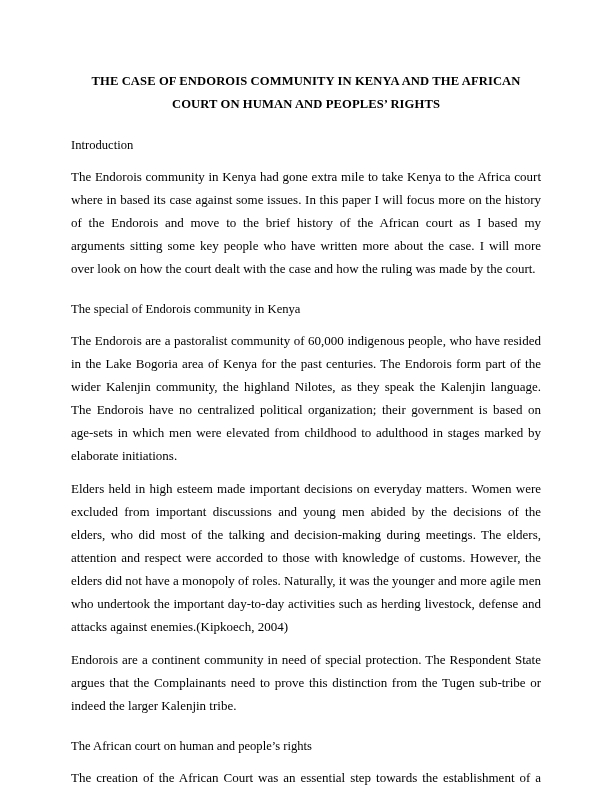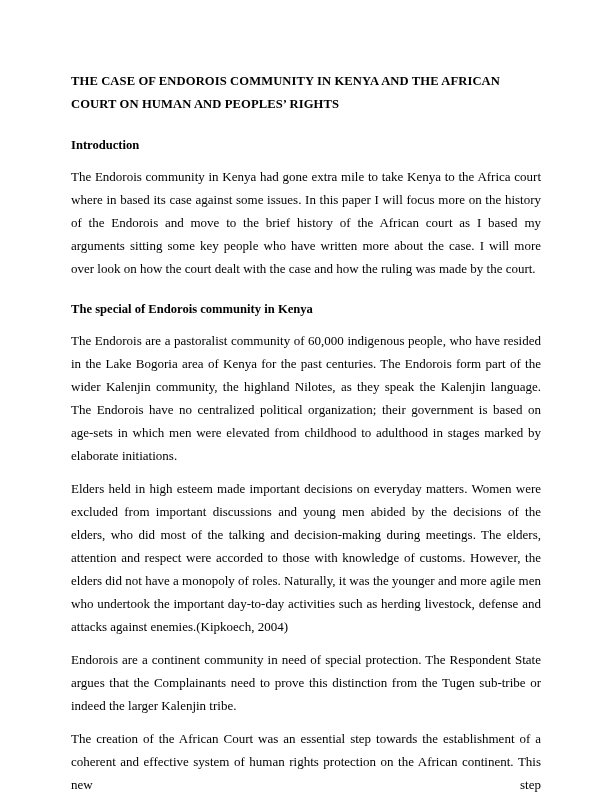--- a/index.html
+++ b/index.html
@@ -15,27 +15,27 @@
     box-sizing: border-box;
     padding: 70px 71px 0 71px;
     font-family: "Liberation Serif", serif;
     color: #000000;
     overflow: hidden;
   }
   .doc-title {
     font-size: 12.6px;
     font-weight: bold;
     line-height: 23px;
-    text-align: left;
+    text-align: center;
     margin: 0 0 10px 0;
     letter-spacing: 0.1px;
   }
   .heading {
     font-size: 12.6px;
-    font-weight: bold;
+    font-weight: normal;
     line-height: 23px;
     margin: 18px 0 8px 0;
   }
   .para {
     font-size: 13px;
     font-weight: normal;
     line-height: 23px;
     text-align: justify;
     margin: 0 0 10px 0;
   }
@@ -56,16 +56,17 @@
   <p class="para">The Endorois community in Kenya had gone extra mile to take Kenya to the Africa court where in based its case against some issues. In this paper I will focus more on the history of the Endorois and move to the brief history of the African court as I based my arguments sitting some key people who have written more about the case. I will more over look on how the court dealt with the case and how the ruling was made by the court.</p>
 
   <h2 class="heading">The special of Endorois community in Kenya</h2>
 
   <p class="para">The Endorois are a pastoralist community of 60,000 indigenous people, who have resided in the Lake Bogoria area of Kenya for the past centuries. The Endorois form part of the wider Kalenjin community, the highland Nilotes, as they speak the Kalenjin language. The Endorois have no centralized political organization; their government is based on age-sets in which men were elevated from childhood to adulthood in stages marked by elaborate initiations.</p>
 
   <p class="para">Elders held in high esteem made important decisions on everyday matters. Women were excluded from important discussions and young men abided by the decisions of the elders, who did most of the talking and decision-making during meetings. The elders, attention and respect were accorded to those with knowledge of customs. However, the elders did not have a monopoly of roles. Naturally, it was the younger and more agile men who undertook the important day-to-day activities such as herding livestock, defense and attacks against enemies.(Kipkoech, 2004)</p>
 
   <p class="para">Endorois are a continent community in need of special protection. The Respondent State argues that the Complainants need to prove this distinction from the Tugen sub-tribe or indeed the larger Kalenjin tribe.</p>
 
+  <h2 class="heading">The African court on human and people’s rights</h2>
 
   <p class="para cutoff">The creation of the African Court was an essential step towards the establishment of a coherent and effective system of human rights protection on the African continent. This new step</p>
 
 </div>
 
 </body></html>

